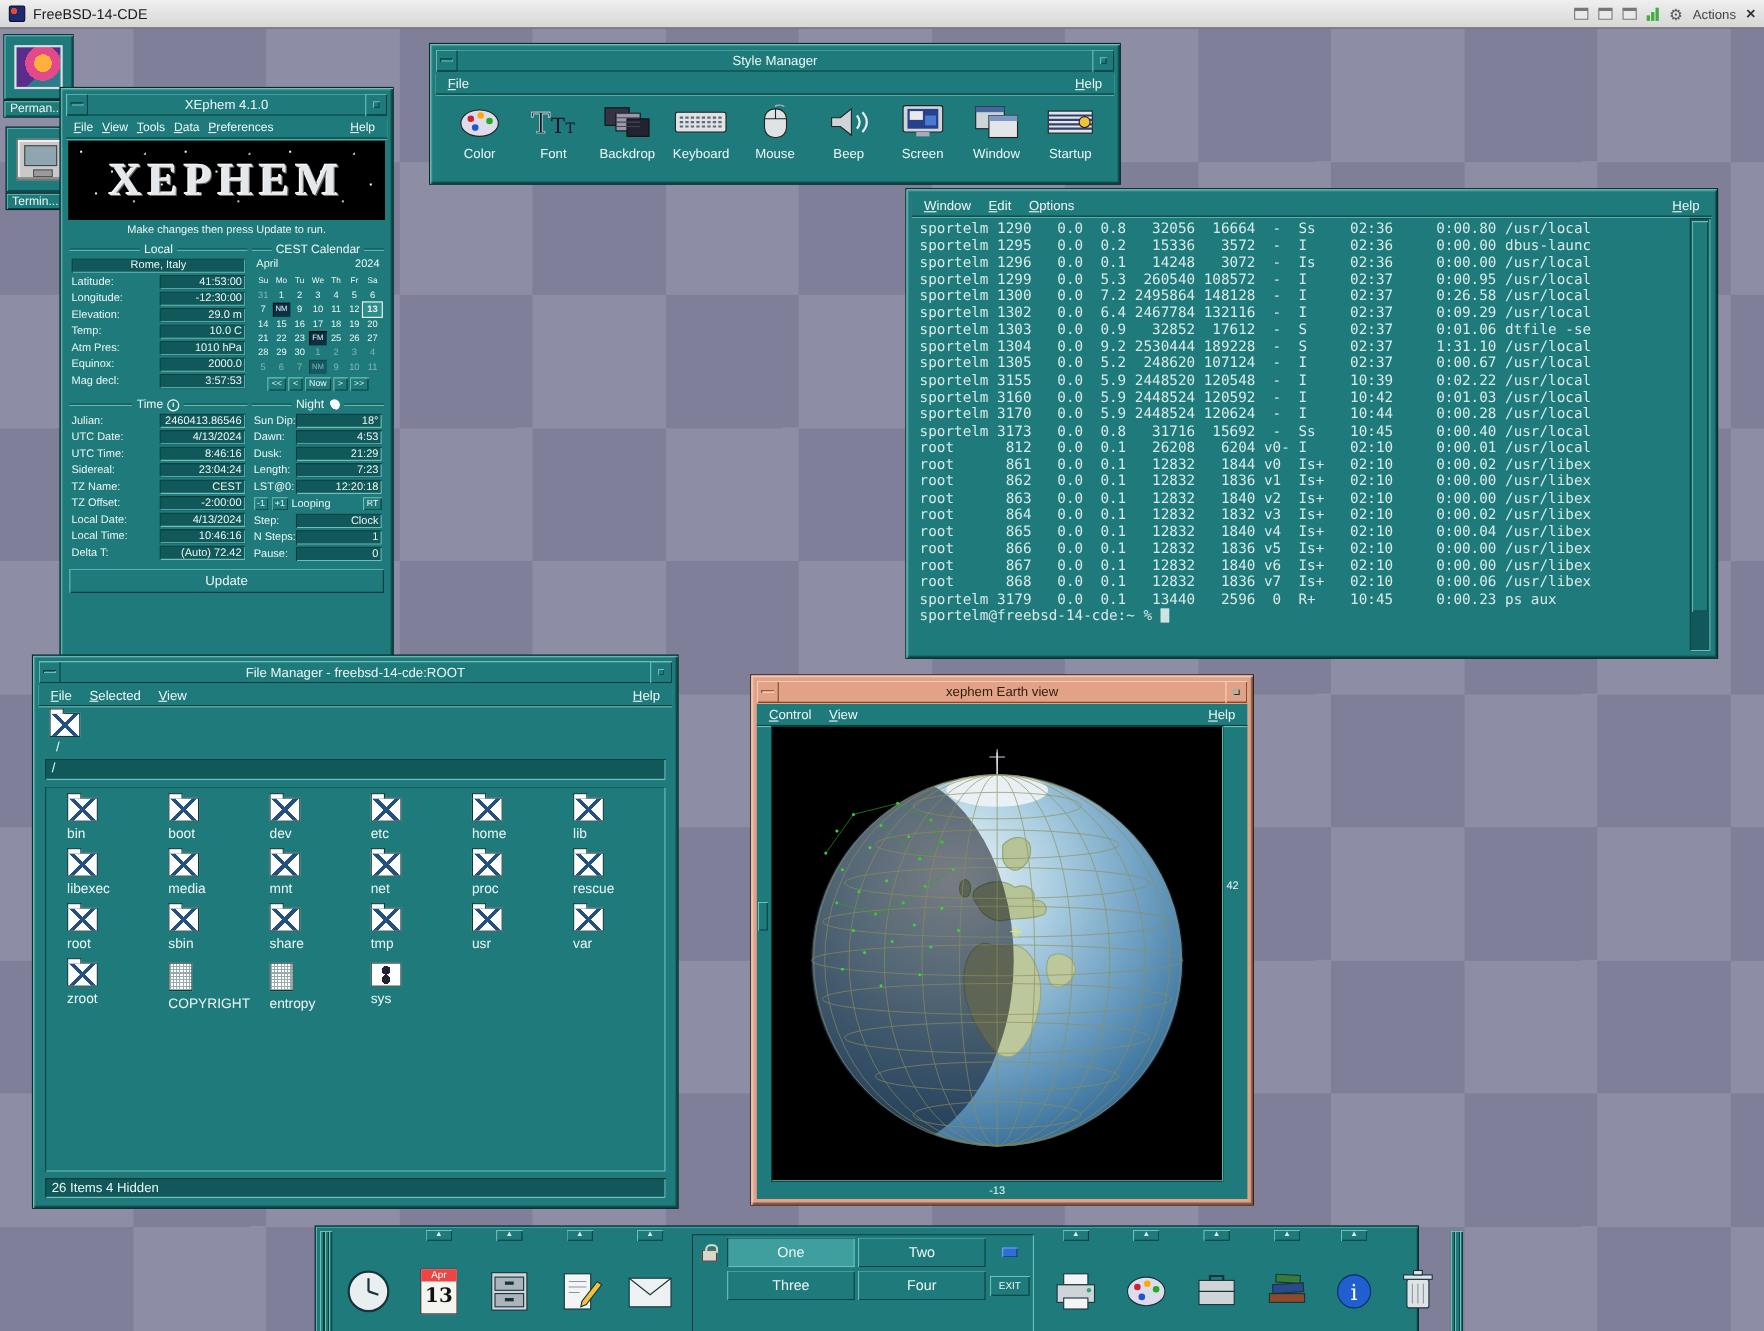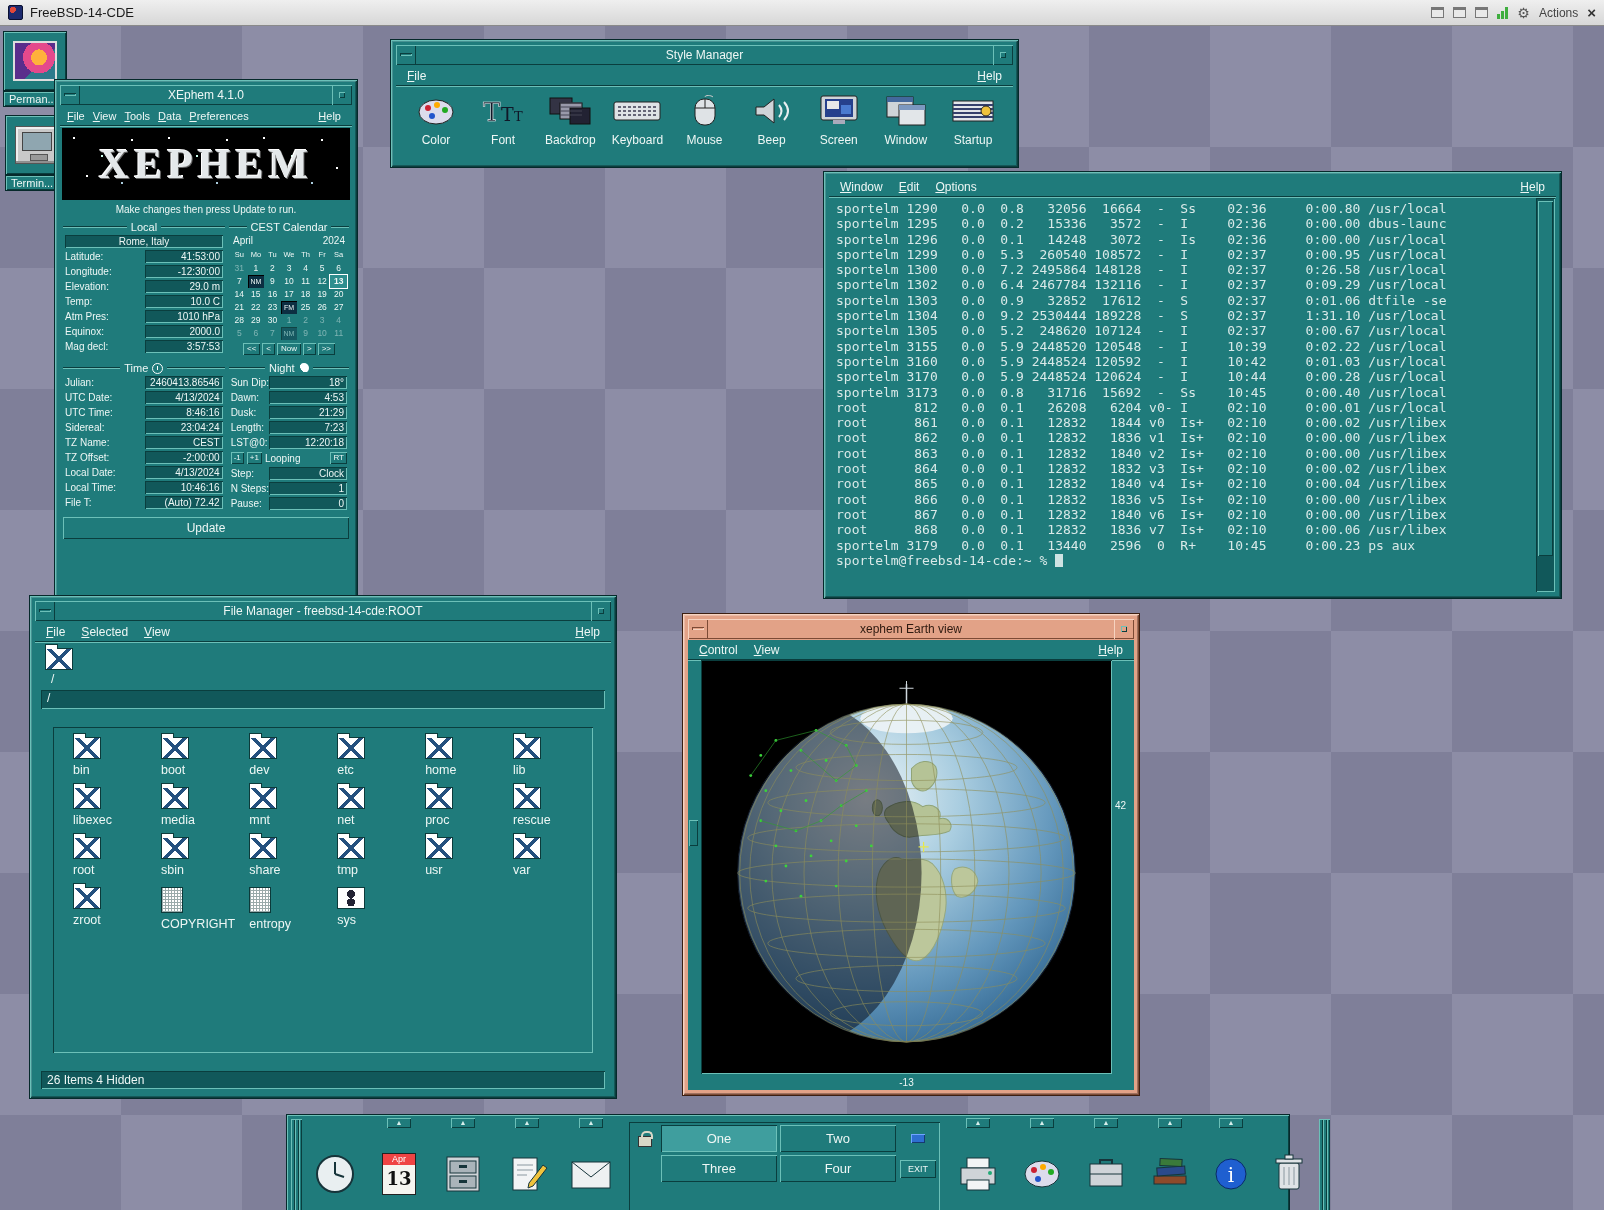--- a/index.html
+++ b/index.html
@@ -138,21 +138,21 @@
   .vscroll{flex:0 0 19px;margin:1px;background:var(--teal-i);
     box-shadow:inset 1px 1px 0 var(--sh),inset -1px -1px 0 var(--hl);position:relative}
   .vthumb{position:absolute;left:2px;right:2px;top:3px;height:90%;background:var(--teal);
     box-shadow:inset 1px 1px 0 var(--hl),inset -1px -1px 0 var(--sh)}
 
   
   .fm-top{padding:6px 10px 0;color:var(--txt)}
   .fm-rooticon{width:30px;height:24px}
   .fm-rootlbl{font-size:12px;margin:2px 0 4px 6px}
   .fm-path{margin:0 6px;height:19px;line-height:17px;font-size:12px;padding:0 6px}
-  .fm-area{flex:1;margin:18px;padding:10px 6px;overflow:hidden;
+  .fm-area{flex:1;margin:6px;padding:10px 6px;overflow:hidden;
     box-shadow:inset 1px 1px 0 var(--sh),inset -1px -1px 0 var(--hl)}
   .fm-grid{display:grid;grid-template-columns:repeat(6,1fr);row-gap:10px}
   .fm-item{display:flex;flex-direction:column;align-items:flex-start;gap:4px;padding-left:14px}
   .fm-label{font-size:12.5px;color:var(--txt)}
   .fm-icon{width:28px;height:22px;position:relative;background:#fff;border:1px solid #0c3a3a;
     background-image:linear-gradient(45deg,transparent 45%,#24507e 45% 55%,transparent 55%),
                      linear-gradient(135deg,transparent 45%,#24507e 45% 55%,transparent 55%)}
   .fm-icon::before{content:"";position:absolute;left:-1px;top:-5px;width:11px;height:4px;background:#fff;border:1px solid #0c3a3a;border-bottom:none}
   .fm-icon.file{width:22px;height:26px;background-image:
       repeating-linear-gradient(0deg,#9aa 0 1px,transparent 1px 3px),
@@ -406,21 +406,21 @@
         </div>
           <div class="fld">
           <span>Local Date:</span>
             <span>4/13/2024</span>
         </div>
           <div class="fld">
           <span>Local Time:</span>
             <span>10:46:16</span>
         </div>
           <div class="fld">
-          <span>File T:</span>
+          <span>Delta T:</span>
             <span>(Auto) 72.42</span>
         </div>
         </div>
     </div>
     <div class="xe-right">
       <div class="sect-hdr">
         <span>Night</span>
           <span class="hdr-moon"></span>
       </div>
       <div>

